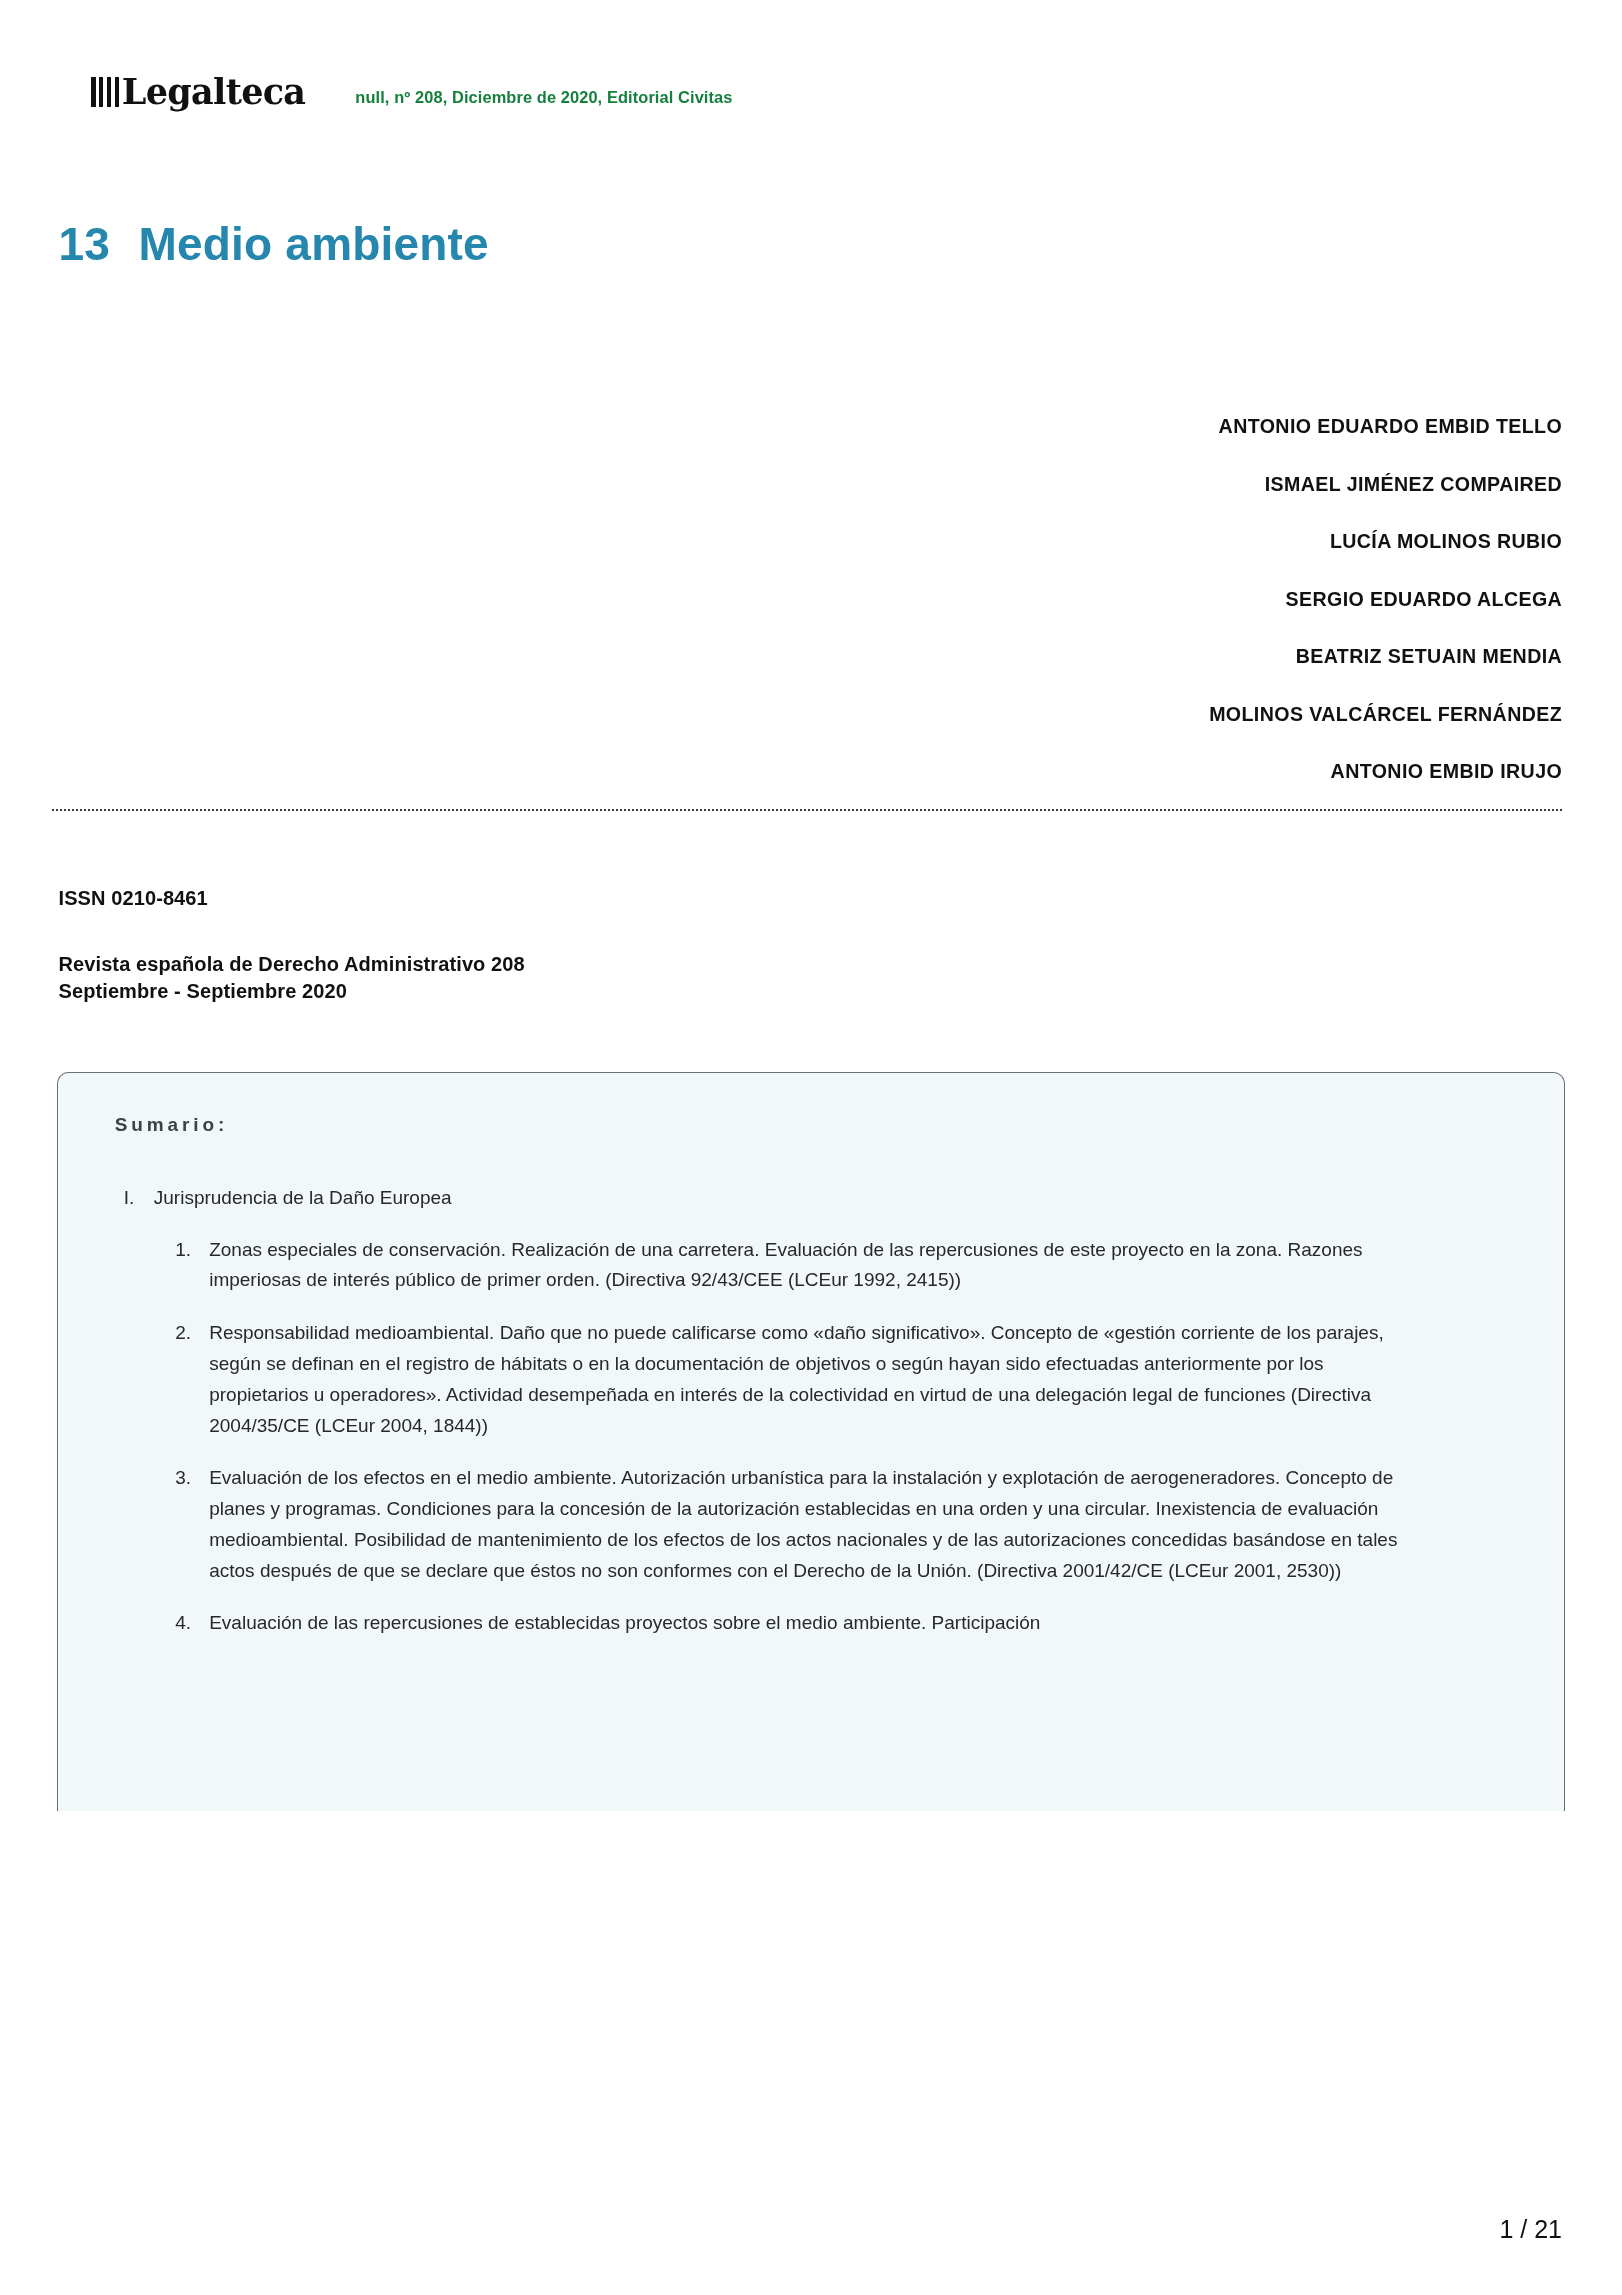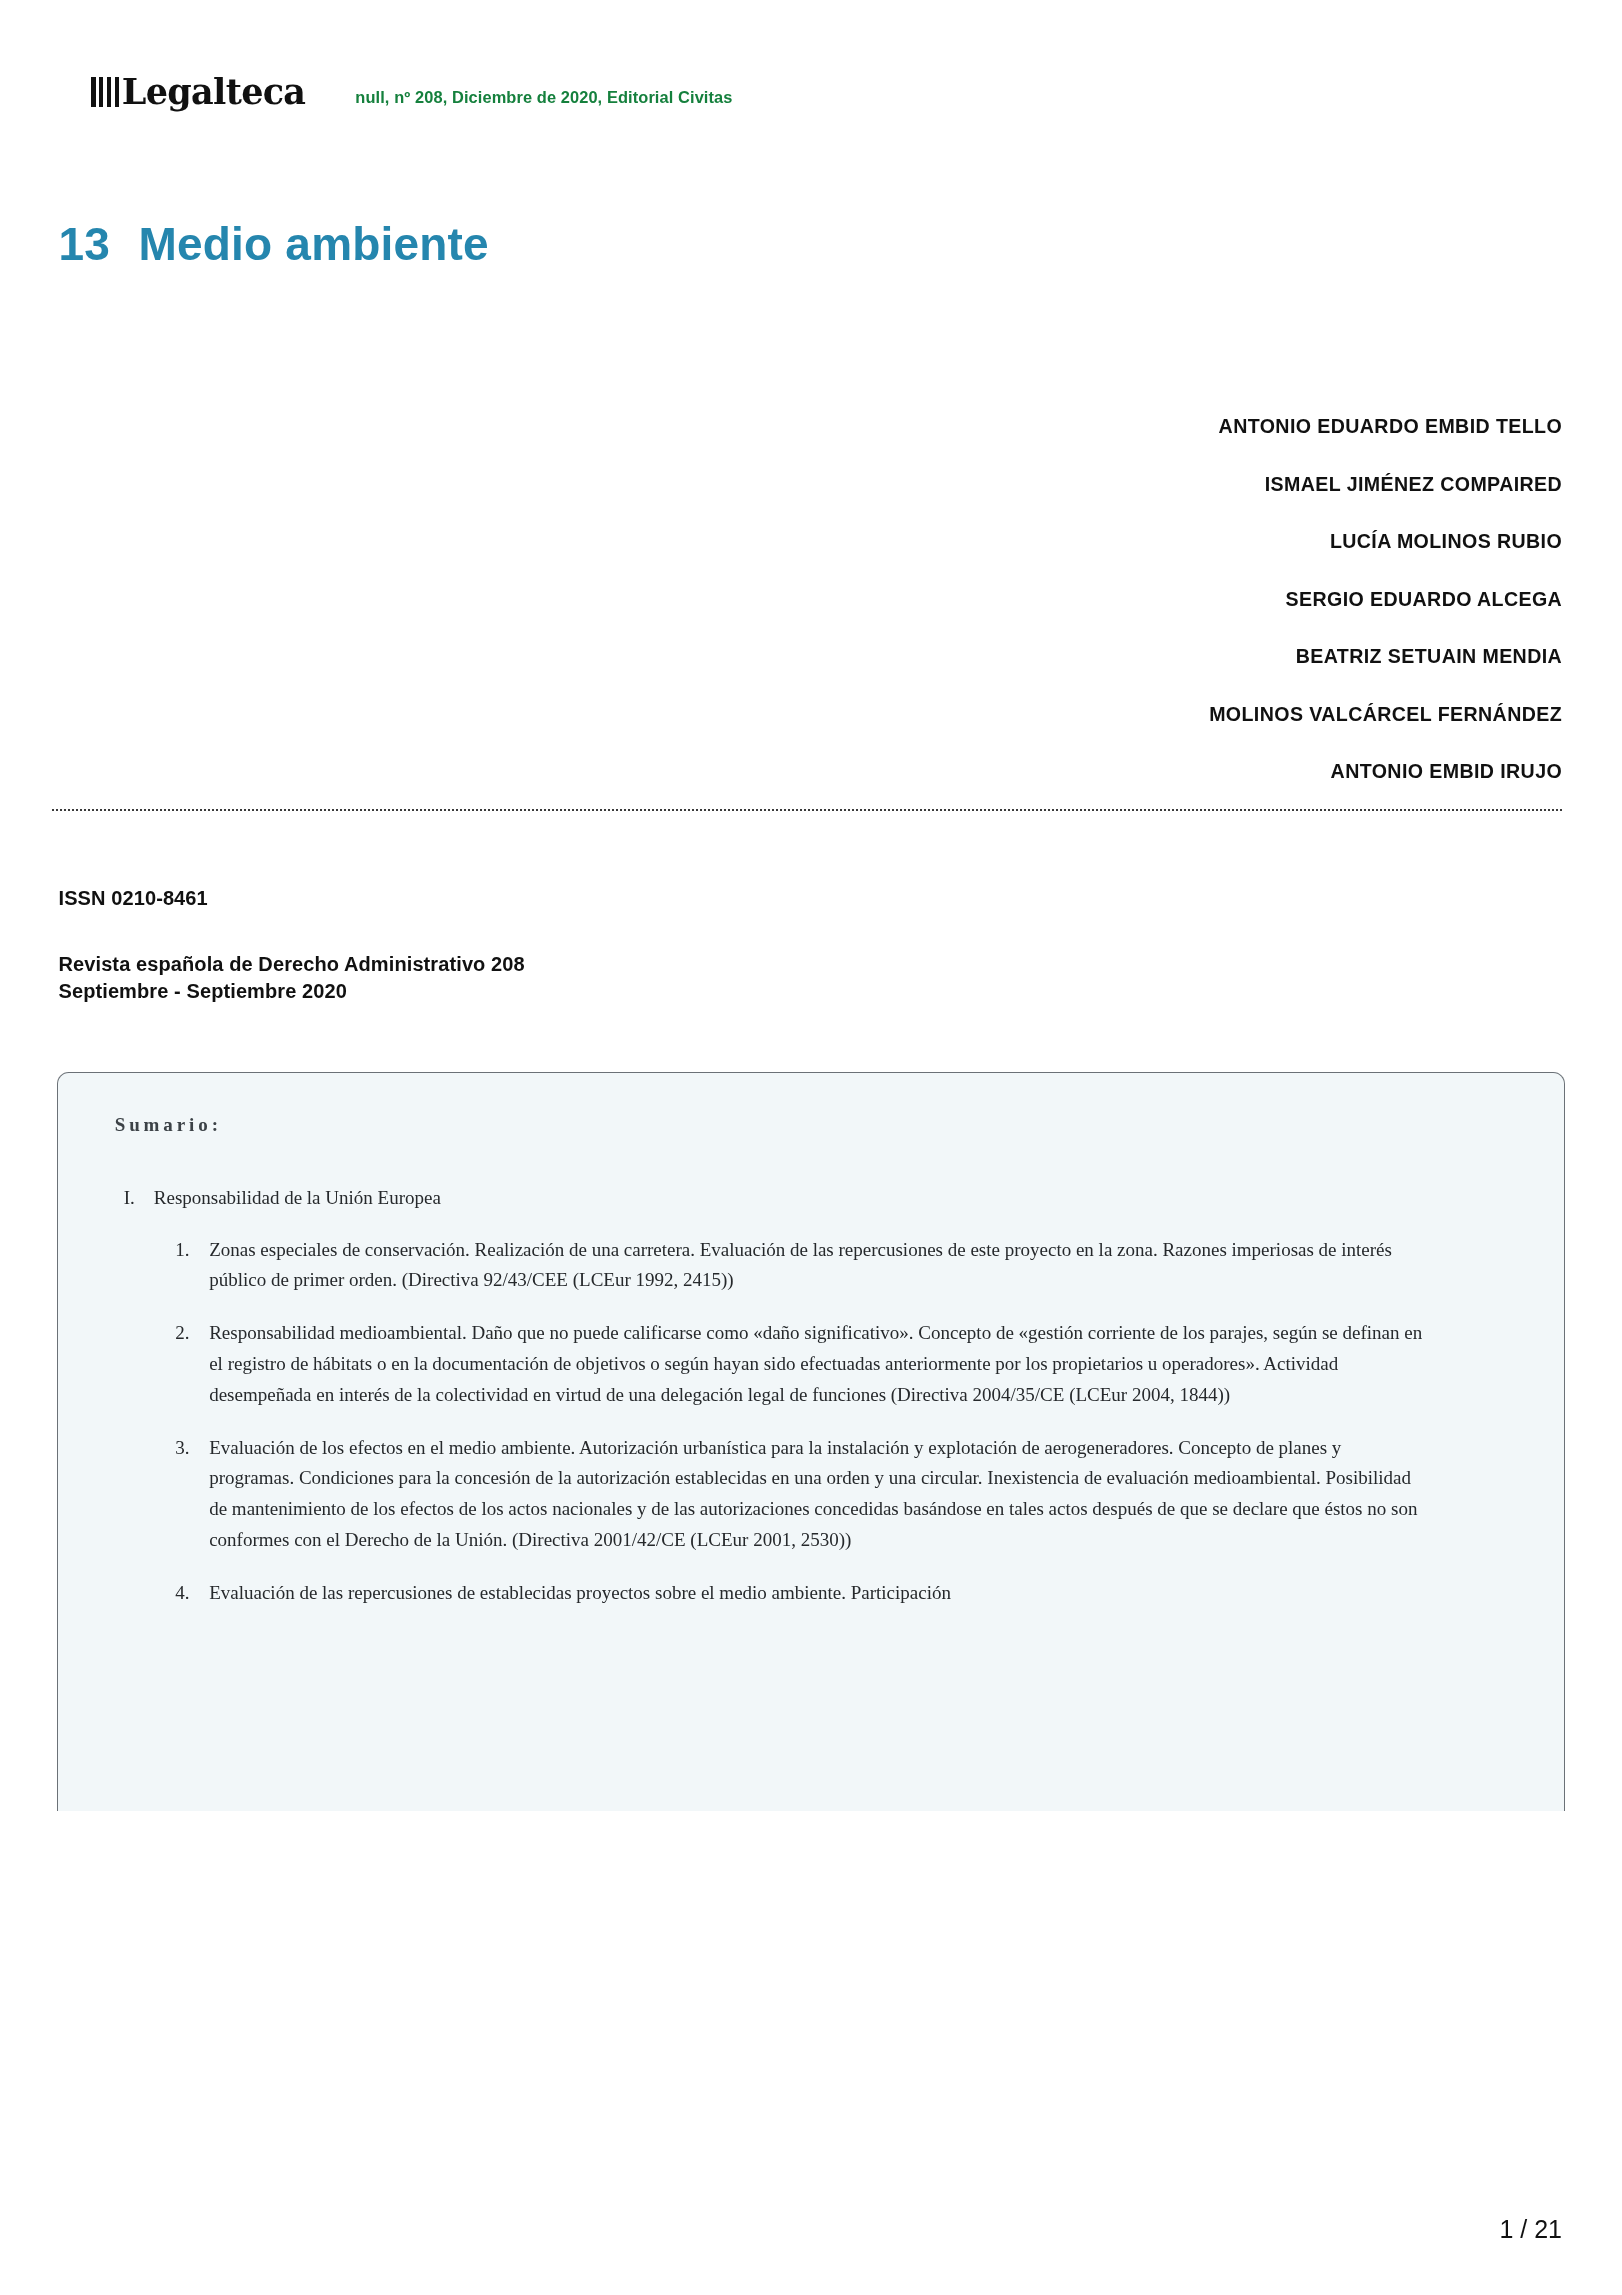--- a/index.html
+++ b/index.html
@@ -132,21 +132,20 @@
     background: #f2f7f9;
     border: 1.3px solid #6b7177;
     border-radius: 11.8px;
     border-bottom: none;
     border-bottom-left-radius: 0;
     border-bottom-right-radius: 0;
     padding: 41px 68px 0 46px;
     box-sizing: border-box;
     height: 739px;
     overflow: hidden;
-    font-family: Liberation Serif, serif;
   }
   .sumario-title {
     font-size: 19px;
     font-weight: bold;
     color: #3c4247;
     letter-spacing: 3.9px;
     margin-bottom: 47px;
     padding-left: 10.5px;
   }
 
@@ -234,21 +233,21 @@
       <div>Revista española de Derecho Administrativo 208</div>
       <div>Septiembre - Septiembre 2020</div>
     </div>
   </div>
 
   <div class="sumario-card">
     <div class="sumario-title">Sumario:</div>
 
     <div class="toc-roman">
       <span class="marker">I.</span>
-      <span class="label">Responsabilidad de la Unión Europea</span>
+      <span class="label">Jurisprudencia de la Daño Europea</span>
     </div>
 
     <ul class="toc-list">
       <li class="toc-item">
         <span class="marker">1.</span>
         <span class="text">Zonas especiales de conservación. Realización de una carretera. Evaluación de las repercusiones de este proyecto en la zona. Razones imperiosas de interés público de primer orden. (Directiva 92/43/CEE (LCEur 1992, 2415))</span>
       </li>
       <li class="toc-item">
         <span class="marker">2.</span>
         <span class="text">Responsabilidad medioambiental. Daño que no puede calificarse como «daño significativo». Concepto de «gestión corriente de los parajes, según se definan en el registro de hábitats o en la documentación de objetivos o según hayan sido efectuadas anteriormente por los propietarios u operadores». Actividad desempeñada en interés de la colectividad en virtud de una delegación legal de funciones (Directiva 2004/35/CE (LCEur 2004, 1844))</span>

